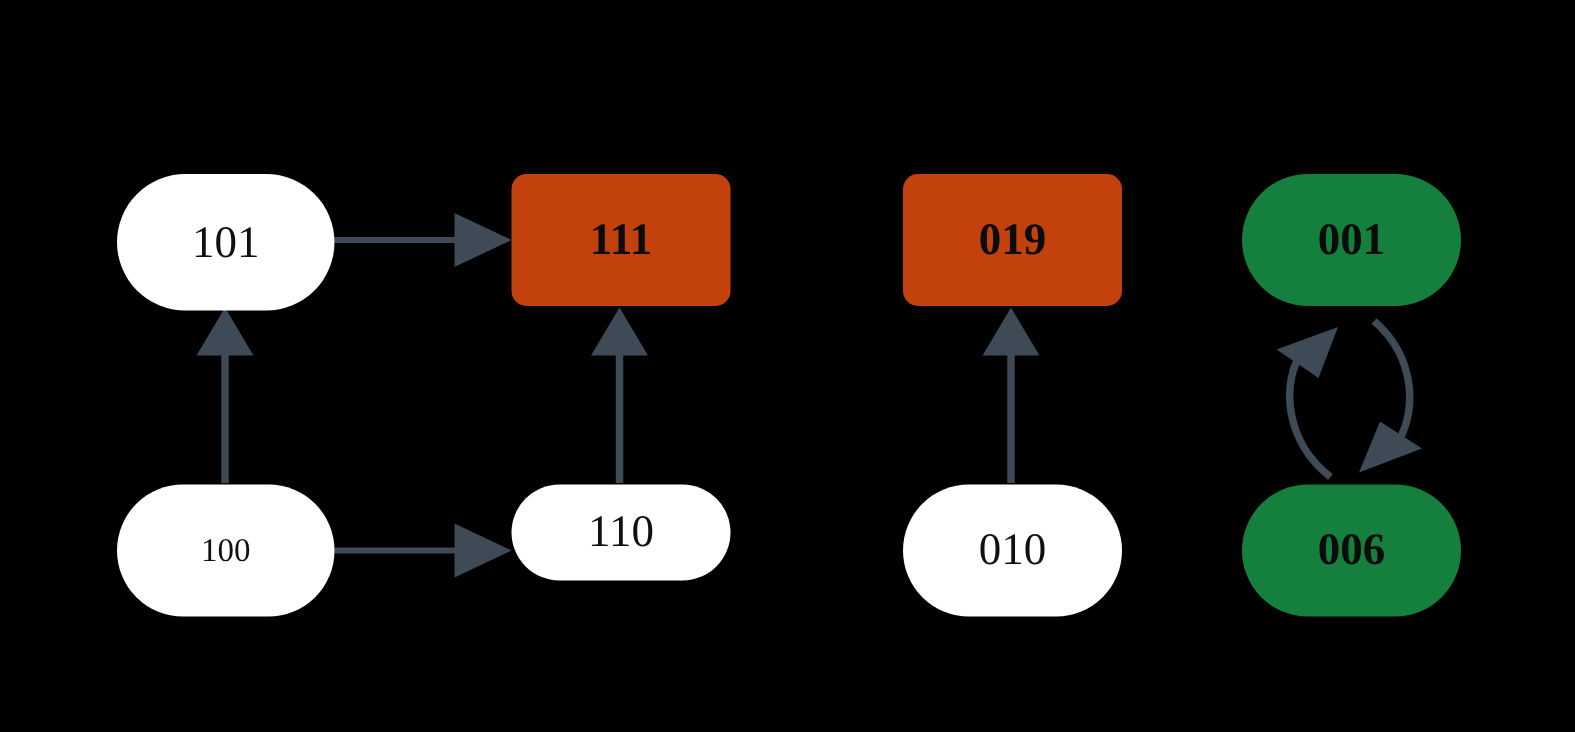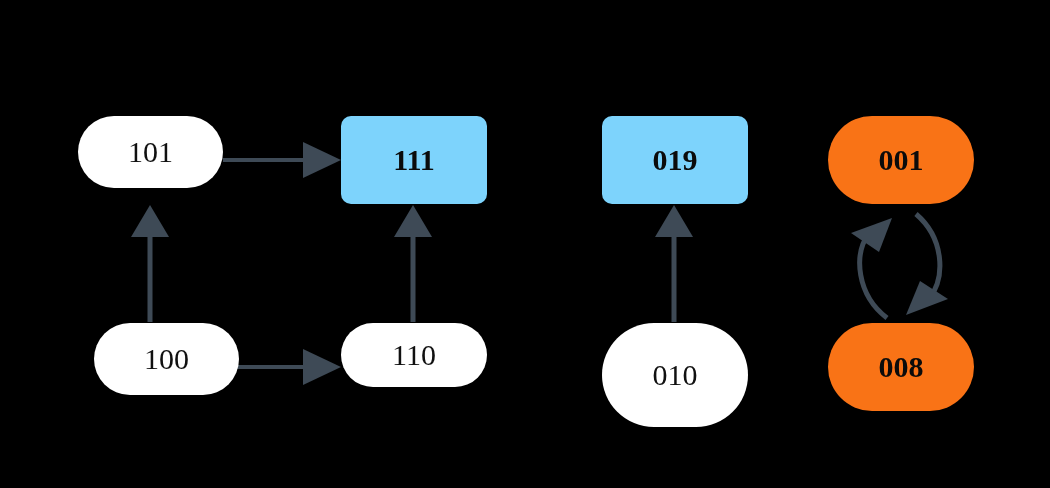--- a/index.html
+++ b/index.html
@@ -48,26 +48,26 @@
   .shape-roundrect {
     border-radius: 10px;
   }
   
   .fill-white {
     background: #ffffff;
     color: #101010;
     font-weight: 400;
   }
   .fill-blue {
-    background: #7dd3fc;
+    background: #c2410c;
     color: #0b0b0b;
     font-weight: 700;
   }
   .fill-yellow {
-    background: #f97316;
+    background: #15803d;
     color: #0b0b0b;
     font-weight: 700;
   }
 </style>
 </head>
 <body>
 
 <div id="canvas">
 
   <svg id="edge-layer" viewBox="0 0 1050 488" width="1050" height="488" xmlns="http://www.w3.org/2000/svg">
@@ -101,45 +101,45 @@
       <path d="M 887,318 C 857,295 853,255 869,233" fill="none" stroke="#3e4a56" stroke-width="5"></path>
       <polygon points="851,233 892,218 879,252" fill="#3e4a56"></polygon>
     </g>
 
     <g>
       <path d="M 916,214 C 944,238 946,277 929,299" fill="none" stroke="#3e4a56" stroke-width="5"></path>
       <polygon points="948,299 906,315 920,281" fill="#3e4a56"></polygon>
     </g>
   </svg>
 
-  <div class="node shape-stadium fill-white" style="left:78px; top:116px; width:145px; height:72px; font-size:30px;">
+  <div class="node shape-stadium fill-white" style="left:78px; top:116px; width:145px; height:91px; font-size:30px;">
     <span class="node-label">101</span>
   </div>
 
   <div class="node shape-roundrect fill-blue" style="left:341px; top:116px; width:146px; height:88px; font-size:30px;">
     <span class="node-label">111</span>
   </div>
 
   <div class="node shape-roundrect fill-blue" style="left:602px; top:116px; width:146px; height:88px; font-size:30px;">
     <span class="node-label">019</span>
   </div>
 
   <div class="node shape-stadium fill-yellow" style="left:828px; top:116px; width:146px; height:88px; font-size:30px;">
     <span class="node-label">001</span>
   </div>
 
-  <div class="node shape-stadium fill-white" style="left:94px; top:323px; width:145px; height:72px; font-size:30px;">
+  <div class="node shape-stadium fill-white" style="left:78px; top:323px; width:145px; height:88px; font-size:22px;">
     <span class="node-label">100</span>
   </div>
 
   <div class="node shape-stadium fill-white" style="left:341px; top:323px; width:146px; height:64px; font-size:30px;">
     <span class="node-label">110</span>
   </div>
 
-  <div class="node shape-stadium fill-white" style="left:602px; top:323px; width:146px; height:104px; font-size:30px;text-align:center;">
+  <div class="node shape-stadium fill-white" style="left:602px; top:323px; width:146px; height:88px; font-size:30px;text-align:center;">
     <span class="node-label">010</span>
   </div>
 
   <div class="node shape-stadium fill-yellow" style="left:828px; top:323px; width:146px; height:88px; font-size:30px;">
-    <span class="node-label">008</span>
+    <span class="node-label">006</span>
   </div>
 
 </div>
 
 </body></html>

